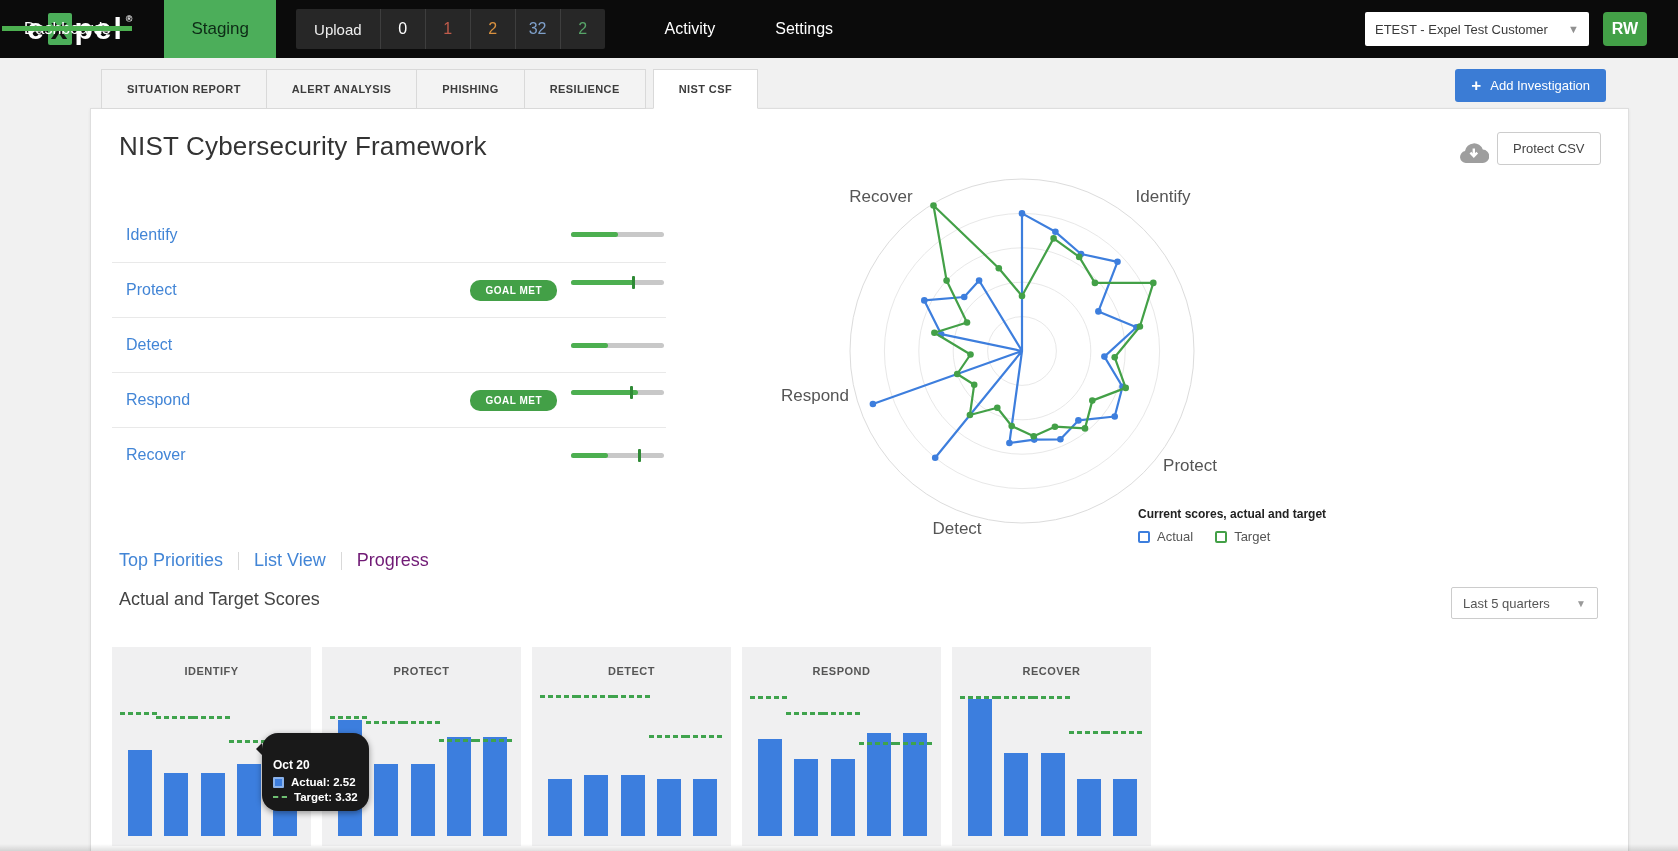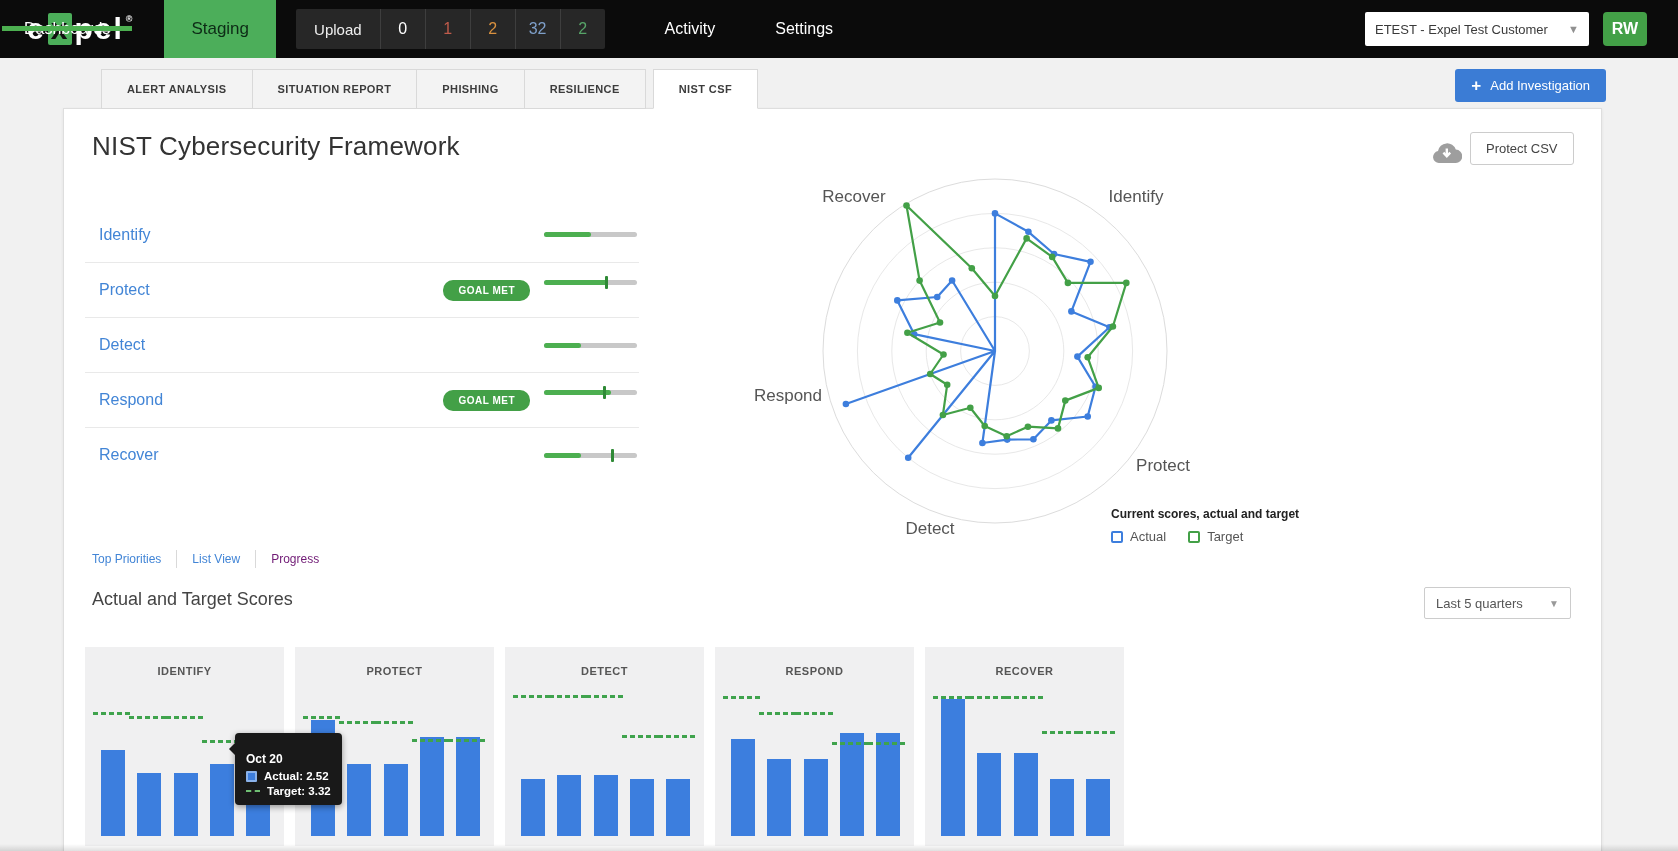--- a/index.html
+++ b/index.html
@@ -46,21 +46,21 @@
     white-space:nowrap; }
   .tab.active { background:#fff; border-bottom-color:#fff; margin-left:7px;
     z-index:16; position:relative; }
   .add-btn { position:absolute; right:72px; top:69px; height:33px;
     background:#3b7cd5; border:none; border-radius:3px; color:#fff;
     font-family:inherit; font-size:13px; display:flex; align-items:center;
     padding:0 16px; z-index:15; cursor:pointer; }
   .add-btn .plus { font-size:17px; margin-right:9px; font-weight:bold; }
 
   
-  .card { position:absolute; left:63px; top:108px; width:1539px; height:743px;
+  .card { position:absolute; left:90px; top:108px; width:1539px; height:743px;
     background:#fff; border:1px solid #dedede; border-bottom:none;
     box-shadow:0 1px 3px rgba(0,0,0,.07); z-index:10; }
   .page-title { position:absolute; left:28px; top:22px; font-size:26px;
     font-weight:normal; color:#333; letter-spacing:.2px; }
   .cloud-icon { position:absolute; left:1366px; top:32px; width:32px; height:22px; }
   .upload-btn { position:absolute; left:1406px; top:23px; height:33px;
     background:#fff; border:1px solid #ccc; border-radius:3px; font-family:inherit;
     font-size:13px; color:#444; padding:0 15px; cursor:pointer; }
 
   
@@ -84,21 +84,21 @@
     font-weight:bold; color:#222; }
   .radar-legend { position:absolute; left:1047px; top:420px; display:flex;
     gap:22px; align-items:center; }
   .leg-item { display:flex; align-items:center; gap:7px; font-size:13px; color:#555; }
   .leg-swatch { width:12px; height:12px; border-radius:2px; background:#fff; }
   .leg-swatch.actual { border:2px solid #3d7edd; }
   .leg-swatch.target { border:2px solid #43a047; }
 
   
   .subnav { position:absolute; left:28px; top:441px; display:flex;
-    align-items:center; gap:15px; font-size:12px; }
+    align-items:center; gap:15px; font-size:18px; }
   .subnav .link { color:#4285d6; cursor:pointer; }
   .subnav .current { color:#701a75; }
   .subnav .vdiv { width:1px; height:18px; background:#d9d9d9; }
   .scores-title { position:absolute; left:28px; top:480px; font-size:18px;
     color:#444; font-weight:normal; }
   .range-select { position:absolute; left:1360px; top:478px; width:147px;
     height:32px; border:1px solid #ccc; border-radius:2px; background:#fff;
     display:flex; align-items:center; padding:0 11px; font-size:13px; color:#555; }
   .range-select .caret { margin-left:auto; color:#999; font-size:10px; }
 
@@ -107,21 +107,21 @@
     height:199px; display:flex; gap:11px; }
   .panel { width:199px; height:199px; background:#f0f0f1; position:relative; }
   .panel-title { position:absolute; left:0; right:0; top:18px; text-align:center;
     font-size:11px; font-weight:bold; letter-spacing:.5px; color:#555; }
   .bar { position:absolute; width:24px; background:#3c7ede; bottom:10px; }
   .dash { position:absolute; height:3px;
     background:repeating-linear-gradient(90deg,#3fa34d 0 5px,transparent 5px 8px); }
 
   
   .tooltip { position:absolute; left:150px; top:86px; background:#191919;
-    color:#fff; border-radius:4px; padding:19px 11px 8px; z-index:12;
+    color:#fff; border-radius:16px; padding:25px 11px 8px; z-index:12;
     width:max-content; box-shadow:0 2px 6px rgba(0,0,0,.4); }
   .tooltip::before { content:""; position:absolute; left:-6px; top:10px;
     border-top:6px solid transparent; border-bottom:6px solid transparent;
     border-right:6px solid #191919; }
   .tt-title { font-size:12px; font-weight:bold; margin-bottom:4px; }
   .tt-row { display:flex; align-items:center; gap:7px; font-size:11.5px;
     font-weight:bold; margin-top:3px; }
   .tt-sq { width:11px; height:11px; background:#3d7edd; border:2px solid #8ab2ea;
     border-radius:1px; }
   .tt-dash { width:14px; border-top:2px dashed #6fbf73; }
@@ -154,22 +154,22 @@
   <div class="nav-item act">Activity</div>
   <div class="nav-item set">Settings</div>
   <div class="customer-select">
     <span>ETEST - Expel Test Customer</span>
     <span class="caret">▼</span>
   </div>
   <div class="rw-badge">RW</div>
 </div>
 
 <div class="tabbar" id="tabbar">
+    <div class="tab">SITUATION REPORT</div>
     <div class="tab">ALERT ANALYSIS</div>
-    <div class="tab">SITUATION REPORT</div>
     <div class="tab">PHISHING</div>
     <div class="tab">RESILIENCE</div>
     <div class="tab active">NIST CSF</div>
   </div>
 <button class="add-btn">
   <span class="plus">+</span>
   <span>Add Investigation</span>
 </button>
 
 <div class="card">

